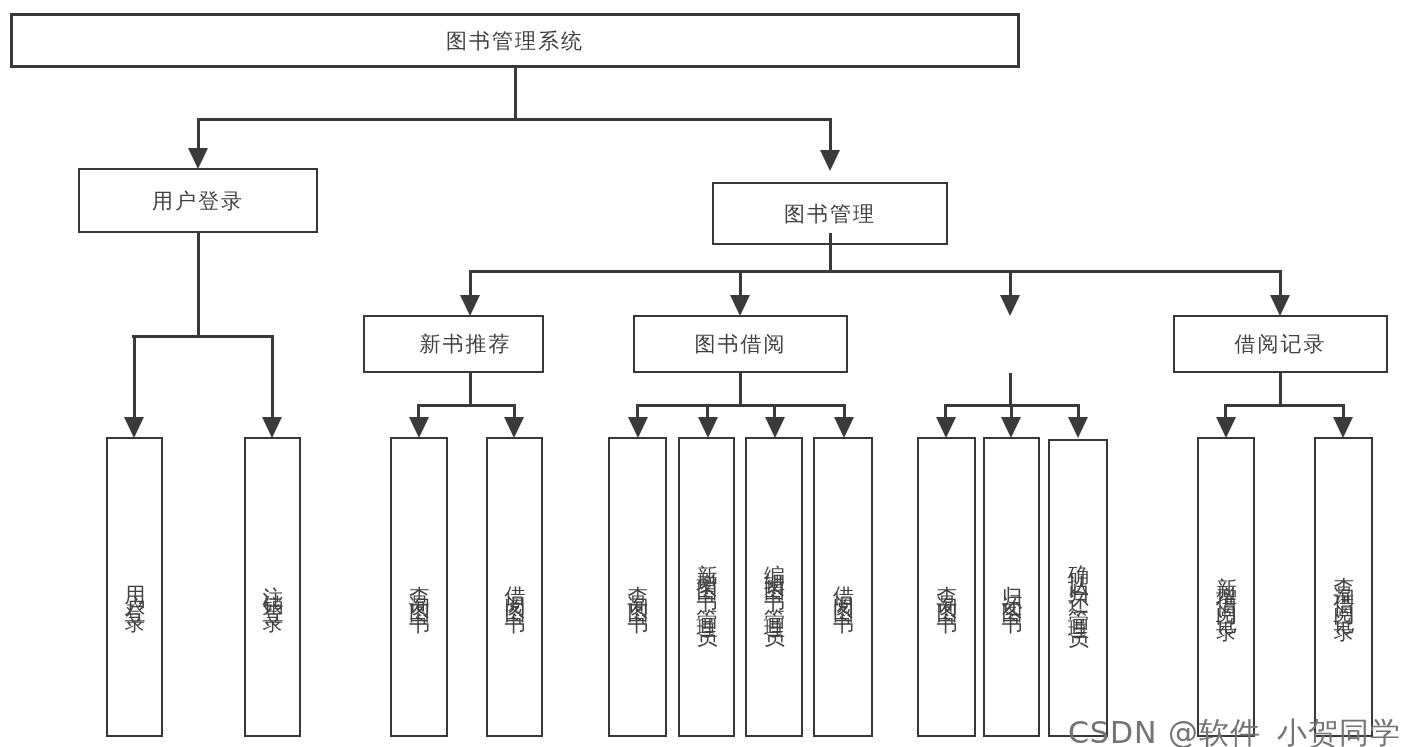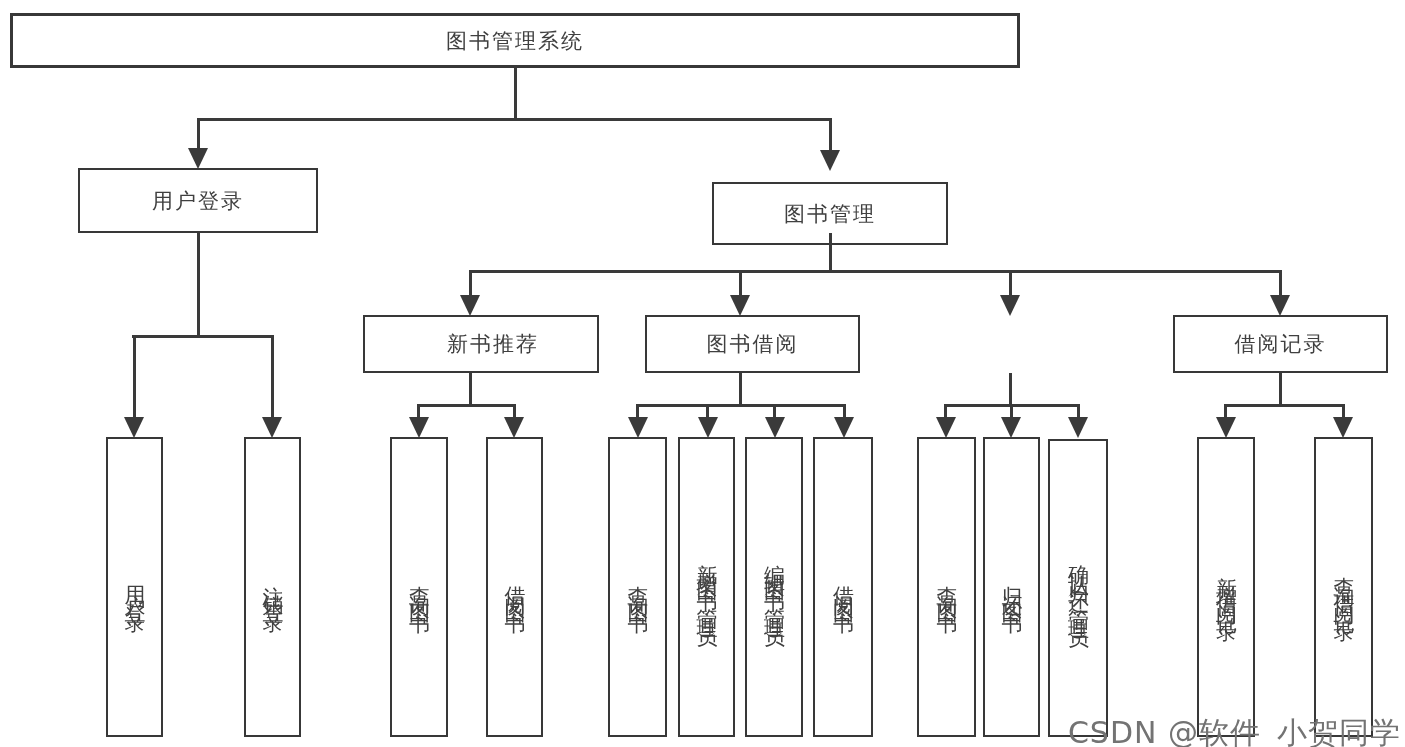--- a/index.html
+++ b/index.html
@@ -72,24 +72,24 @@
   <div class="line" style="left:469px; top:270px; width:813px; height:3px;"></div>
   <div class="line" style="left:469px; top:272px; width:3px; height:25px;"></div>
   <div class="arrow" style="left:460px; top:295px;"></div>
   <div class="line" style="left:739px; top:272px; width:3px; height:25px;"></div>
   <div class="arrow" style="left:730px; top:295px;"></div>
   <div class="line" style="left:1009px; top:272px; width:3px; height:25px;"></div>
   <div class="arrow" style="left:1000px; top:295px;"></div>
   <div class="line" style="left:1279px; top:272px; width:3px; height:25px;"></div>
   <div class="arrow" style="left:1270px; top:295px;"></div>
 
-  <div class="box hbox" style="left:363px; top:315px; width:236px; height:58px;padding-left:24px;">
+  <div class="box hbox" style="left:363px; top:315px; width:181px; height:58px;padding-left:24px;">
     <span>新书推荐</span>
   </div>
-  <div class="box hbox" style="left:633px; top:315px; width:215px; height:58px;margin-left:12px;">
+  <div class="box hbox" style="left:633px; top:315px; width:215px; height:58px;">
     <span>图书借阅</span>
   </div>
   <div class="box hbox" style="left:1173px; top:315px; width:215px; height:58px;align-items:center;">
     <span>借阅记录</span>
   </div>
 
   <div class="line" style="left:469px; top:373px; width:3px; height:34px;"></div>
   <div class="line" style="left:417px; top:404px; width:99px; height:3px;"></div>
   <div class="line" style="left:417px; top:406px; width:3px; height:13px;"></div>
   <div class="arrow" style="left:409px; top:417px;"></div>

